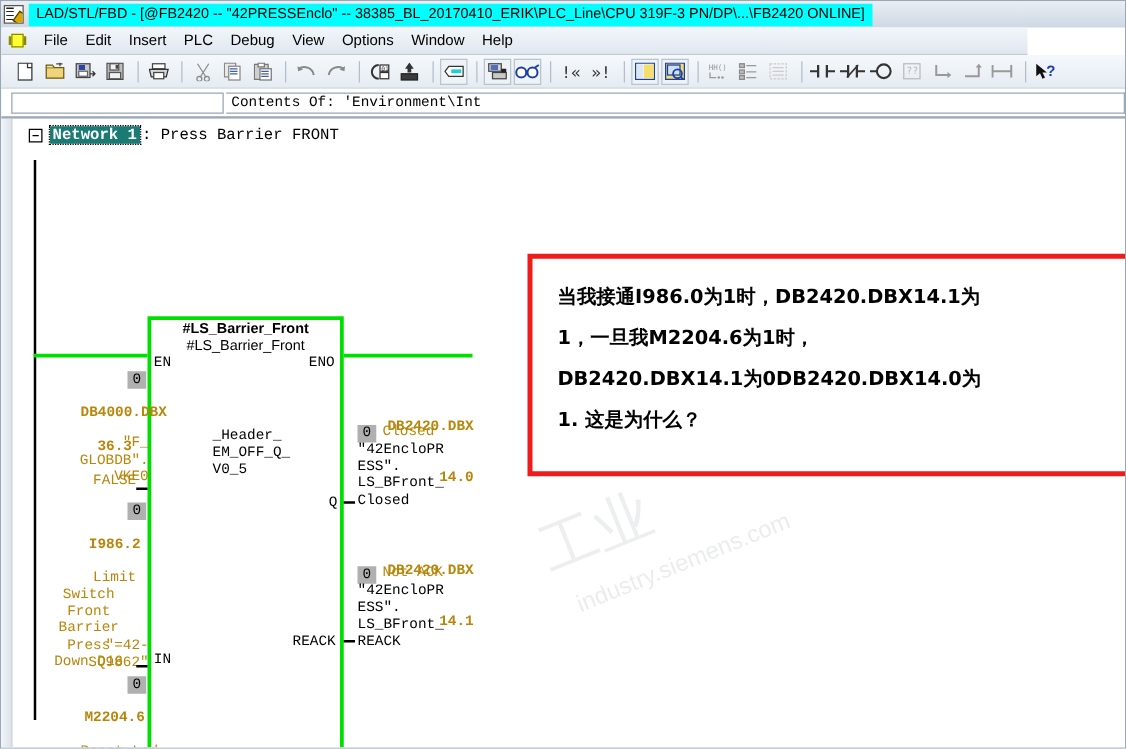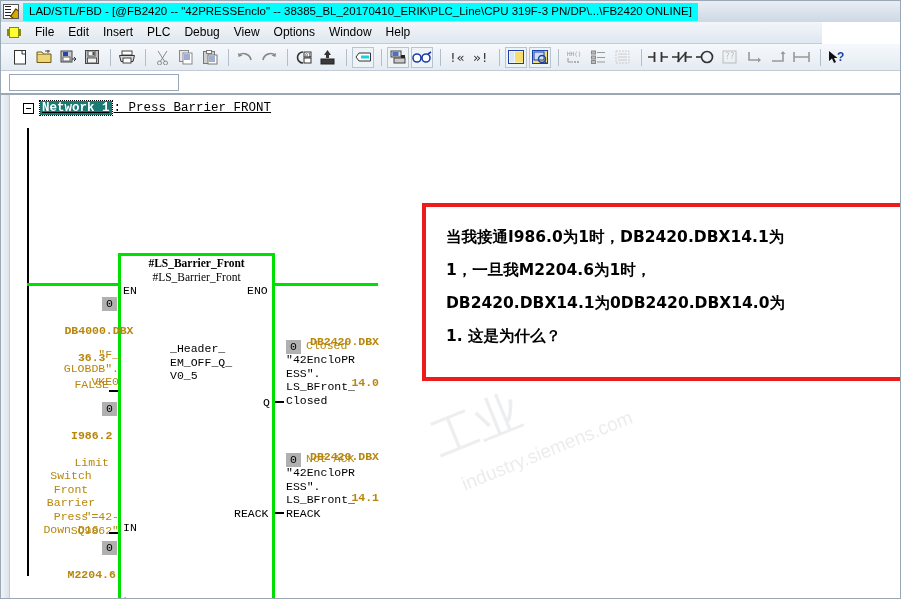--- a/index.html
+++ b/index.html
@@ -149,21 +149,20 @@
     border-right: 1px solid #c3ccd6;
   }
 
   
   .net-header {
     position: absolute; left: 22px; top: 6px;
     display: flex; align-items: center;
     font-family: "Liberation Mono", monospace;
     font-size: 12.5px; color: #000;
     white-space: nowrap;
-    text-decoration: underline;
   }
   .net-collapse {
     width: 11px; height: 11px;
     border: 1px solid #000;
     background: #fff;
     position: relative;
     margin-right: 6px;
     flex: 0 0 auto;
   }
   .net-collapse::before {
@@ -195,21 +194,21 @@
     background: #ffffff;
   }
   .eno-line {
     position: absolute; left: 271px; top: 188px;
     width: 106px; height: 3px; background: #00e000;
   }
 
   .fb-title1, .fb-title2 {
     position: absolute; left: 0; width: 157px;
     text-align: center;
-    font-family: Liberation Serif, serif;
+    font-family: Liberation Sans, sans-serif;
     font-size: 11.5px; font-weight: bold; color: #000;
     white-space: nowrap;
   }
   .fb-title1 { top: 162px; }
   .fb-title2 { top: 176px; font-weight: normal; }
 
   .fb-en {
     position: absolute; left: 122px; top: 189px;
     font-family: "Liberation Mono", monospace;
     font-size: 11.5px; color: #000;
@@ -574,20 +573,23 @@
     <div class="tb">
       <svg width="20" height="15">
           <path d="M2 1 L2 11 L5 8.5 L7 13 L9 12 L7 8 L10.5 8 Z" fill="#111"></path>
           <text x="10" y="11" font-size="12" font-weight="bold" fill="#1b3fa8" font-family="sans-serif">?</text>
         </svg>
     </div>
   </div>
 
   <div class="contentsbar">
     <div class="contents-blank"></div>
+    <div class="contents-field">
+      <span class="contents-text">Contents Of: 'Environment\Int</span>
+    </div>
   </div>
 
   <div class="editor">
 
     <div class="left-gutter"></div>
 
     <div class="net-header">
       <span class="net-collapse"></span>
       <span class="net-sel">Network 1</span>
       <span class="net-rest">: Press Barrier FRONT</span>

